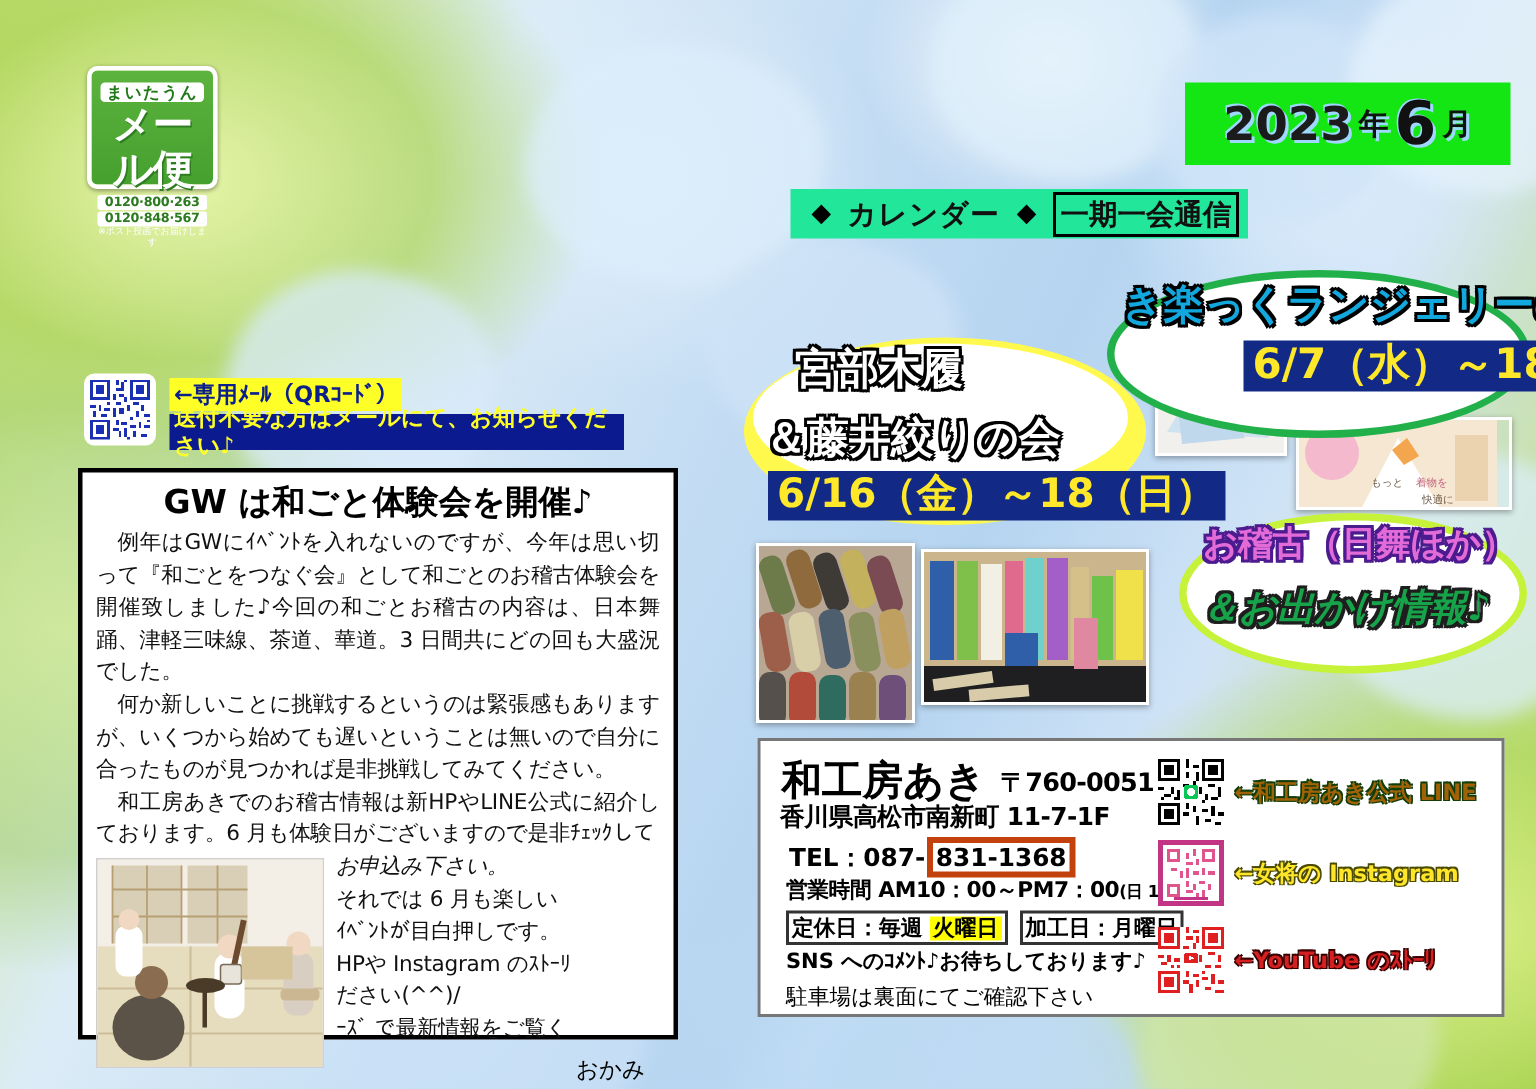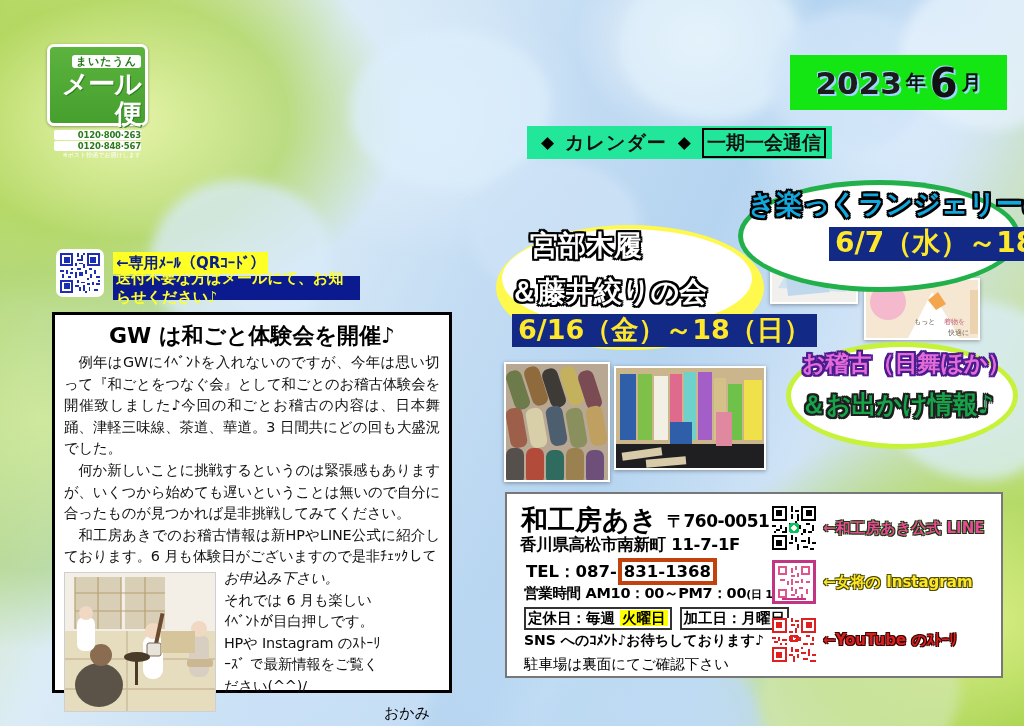--- a/index.html
+++ b/index.html
@@ -29,25 +29,25 @@
   .petal {
     position: absolute; border-radius: 48% 52% 44% 56% / 52% 44% 56% 48%;
     filter: blur(6px); opacity: .75; pointer-events: none;
   }
 
   
   .tgt { position: absolute; }
 
   
   #mail-logo {
-    left: 47px; top: 44px; width: 101px; height: 82px;
+    left: 58px; top: 44px; width: 87px; height: 82px;
     background: linear-gradient(#5cb33e, #46a02e);
     border: 3px solid #ffffff; border-radius: 7px;
     box-shadow: 0 1px 3px rgba(0,0,0,.35);
-    padding: 3px 4px; text-align: right; color: #fff;
+    padding: 3px 4px; text-align: center; color: #fff;
   }
   #mail-logo .lt { font-size: 11px; font-weight: bold; color:#1f7a16;
      background:#fff; border-radius:3px; display:inline-block; padding:0 4px; line-height:13px; letter-spacing:1px;}
   #mail-logo .big { font-size: 27px; font-weight: bold; line-height: 30px; letter-spacing: -1px;
      color:#fff; text-shadow: 1px 1px 0 #2e7d20; }
   #mail-logo .num { font-size: 8.5px; line-height: 10px; background:#fff; color:#2b7a1d;
      font-weight:bold; letter-spacing:-.2px; border-radius:2px; margin-top:1px;}
   #mail-logo .note { font-size:6px; line-height:7px; }
 
   
@@ -82,21 +82,21 @@
     background: #fff; border-radius: 7px; padding: 4px;
   }
   .qrimg { width: 100%; height: 100%; }
 
   #mail-line1 {
     left: 113px; top: 252px; height: 22px; background: #ffff28;
     padding: 0 3px; display:flex; align-items:center;
   }
   #mail-line1 span { font-size: 15px; font-weight: bold; color: #0a1e8c; letter-spacing:0px; }
   #mail-line2 {
-    left: 113px; top: 276px; width: 247px; height: 24px; background: #0b1b8f;
+    left: 113px; top: 276px; width: 303px; height: 24px; background: #0b1b8f;
     padding: 0 3px; display:flex; align-items:center;
   }
   #mail-line2 span { font-size: 15px; font-weight: bold; color: #ffff28; }
 
   
   #article {
     left: 52px; top: 312px; width: 400px; height: 381px;
     background: #ffffff; border: 3px solid #000;
     padding: 7px 9px 0 9px;
   }
@@ -187,21 +187,21 @@
   #hours .sm { font-size: 11px; }
   #closed-row{ position:absolute; left: 17px; top: 113px; display:flex; align-items:center; gap:8px; }
   #closed-row .b { border:2px solid #333; font-size:14.5px; font-weight:bold; padding:0 2px; }
   #closed-row .hl { background:#ffff00; padding:0 2px; }
   #sns-line  { position:absolute; left: 17px; top: 138px; font-size: 14px; font-weight: bold; }
   #park-line { position:absolute; left: 17px; top: 161px; font-size: 14.5px; font-weight: normal; }
 
   .qr-row { position:absolute; display:flex; align-items:center; gap: 7px; }
   .qr-sq  { width: 44px; height: 44px; }
   .qr-label { font-size: 15px; font-weight: bold; white-space: nowrap; }
-  .lbl-line { color:#ec4899; text-shadow:-1px -1px 0 #123d08,1px -1px 0 #123d08,-1px 1px 0 #123d08,1px 1px 0 #123d08; }
+  .lbl-line { color:#a16207; text-shadow:-1px -1px 0 #123d08,1px -1px 0 #123d08,-1px 1px 0 #123d08,1px 1px 0 #123d08; }
   .lbl-insta{ color:#ffe62a; text-shadow:-1px -1px 0 #4a4a00,1px -1px 0 #4a4a00,-1px 1px 0 #4a4a00,1px 1px 0 #4a4a00; }
   .lbl-yt   { color:#d42020; text-shadow:-1px -1px 0 #3a0000,1px -1px 0 #3a0000,-1px 1px 0 #3a0000,1px 1px 0 #3a0000; }
 </style>
 </head>
 <body>
 
 <div id="page">
 
   <div class="petal" style="left:620px;top:-30px;width:180px;height:150px;background:#dff0fb;"></div>
   <div class="petal" style="left:770px;top:10px;width:160px;height:140px;background:#cfe4f8;"></div>
@@ -335,22 +335,22 @@
           <rect x="12" y="44" width="18" height="34" rx="7" fill="#ffffff"></rect>
           <circle cx="21" cy="40" r="7" fill="#f0d8c2"></circle>
           <rect x="96" y="58" width="34" height="22" fill="#d6c49a"></rect>
         </svg>
       </div>
 
       <p class="rt">お申込み下さい。</p>
       <p>それでは 6 月も楽しい</p>
       <p>ｲﾍﾞﾝﾄが目白押しです。</p>
       <p>HPや Instagram のｽﾄｰﾘ</p>
+      <p>ださい(^^)/</p>
       <p>ｰｽﾞ で最新情報をご覧く</p>
-      <p>ださい(^^)/</p>
       <div id="signature">おかみ</div>
     </div>
   </div>
 
   <div class="photo" style="left:504px;top:362px;width:106px;height:120px;">
     <svg width="106" height="120" viewBox="0 0 106 120">
       <rect width="106" height="120" fill="#b8a793"></rect>
       <g>
         <rect x="4" y="6" width="16" height="40" rx="7" fill="#6d7a4a" transform="rotate(-18 12 26)"></rect>
         <rect x="22" y="2" width="16" height="40" rx="7" fill="#8e6a3c" transform="rotate(-18 30 22)"></rect>
@@ -398,21 +398,21 @@
   <div class="photo" style="left:770px;top:224px;width:88px;height:80px;">
     <svg width="88" height="80" viewBox="0 0 88 80">
       <rect width="88" height="80" fill="#f2f0ec"></rect>
       <path d="M6 62 L30 22 L58 30 L74 66 Z" fill="#cfe2f0"></path>
       <path d="M30 22 L54 12 L60 30 Z" fill="#f2e9dc"></path>
       <path d="M14 52 L44 40 L58 66 L16 70 Z" fill="#bfd8ec"></path>
       <rect x="50" y="8" width="28" height="40" fill="#e8ded0" transform="rotate(10 64 28)"></rect>
     </svg>
   </div>
 
-  <div class="photo" style="left:864px;top:278px;width:116px;height:62px;">
+  <div class="photo" style="left:864px;top:278px;width:144px;height:62px;">
     <svg width="132" height="62" viewBox="0 0 132 62">
       <rect width="132" height="62" fill="#f6e7d2"></rect>
       <circle cx="22" cy="22" r="18" fill="#f4b9cd"></circle>
       <path d="M40 62 L66 12 L96 62 Z" fill="#ffffff"></path>
       <path d="M62 20 L72 12 L80 24 L70 30 Z" fill="#f3a64e"></path>
       <rect x="104" y="10" width="22" height="44" fill="#ecd3b0"></rect>
       <text x="48" y="44" font-size="7" fill="#6b5a48" font-family="DejaVu Sans, sans-serif">もっと</text>
       <text x="78" y="44" font-size="7" fill="#c4637d" font-family="DejaVu Sans, sans-serif">着物を</text>
       <text x="82" y="55" font-size="7" fill="#6b5a48" font-family="DejaVu Sans, sans-serif">快適に</text>
     </svg>
@@ -428,21 +428,21 @@
   <div id="oval-lingerie" class="oval">
     <div class="inner"></div>
   </div>
   <div class="ev-title ol-cyan" style="left:748px;top:190px;font-size:27px;">き楽っくランジェリーの会</div>
   <div class="date-bar" style="left:829px;top:227px;font-size:28px;">6/7（水）～18（日）</div>
 
   <div id="oval-okeiko" class="oval">
     <div class="inner"></div>
   </div>
   <div class="ev-title ol-purple" style="left:802px;top:352px;font-size:23px;">お稽古（日舞ほか）</div>
-  <div class="ev-title ol-green" style="left:801px;top:392px;font-size:25px;">＆お出かけ情報♪</div>
+  <div class="ev-title ol-green" style="left:801px;top:392px;font-size:25px;font-style:italic;">＆お出かけ情報♪</div>
 
   <div id="info-card" class="tgt">
     <div id="shop-name">和工房あき</div>
     <div id="postal">〒760-0051</div>
     <div id="address">香川県高松市南新町 11-7-1F</div>
     <div id="tel-row">
       <span>TEL：087-</span>
       <span class="boxed">831-1368</span>
     </div>
     <div id="hours">

